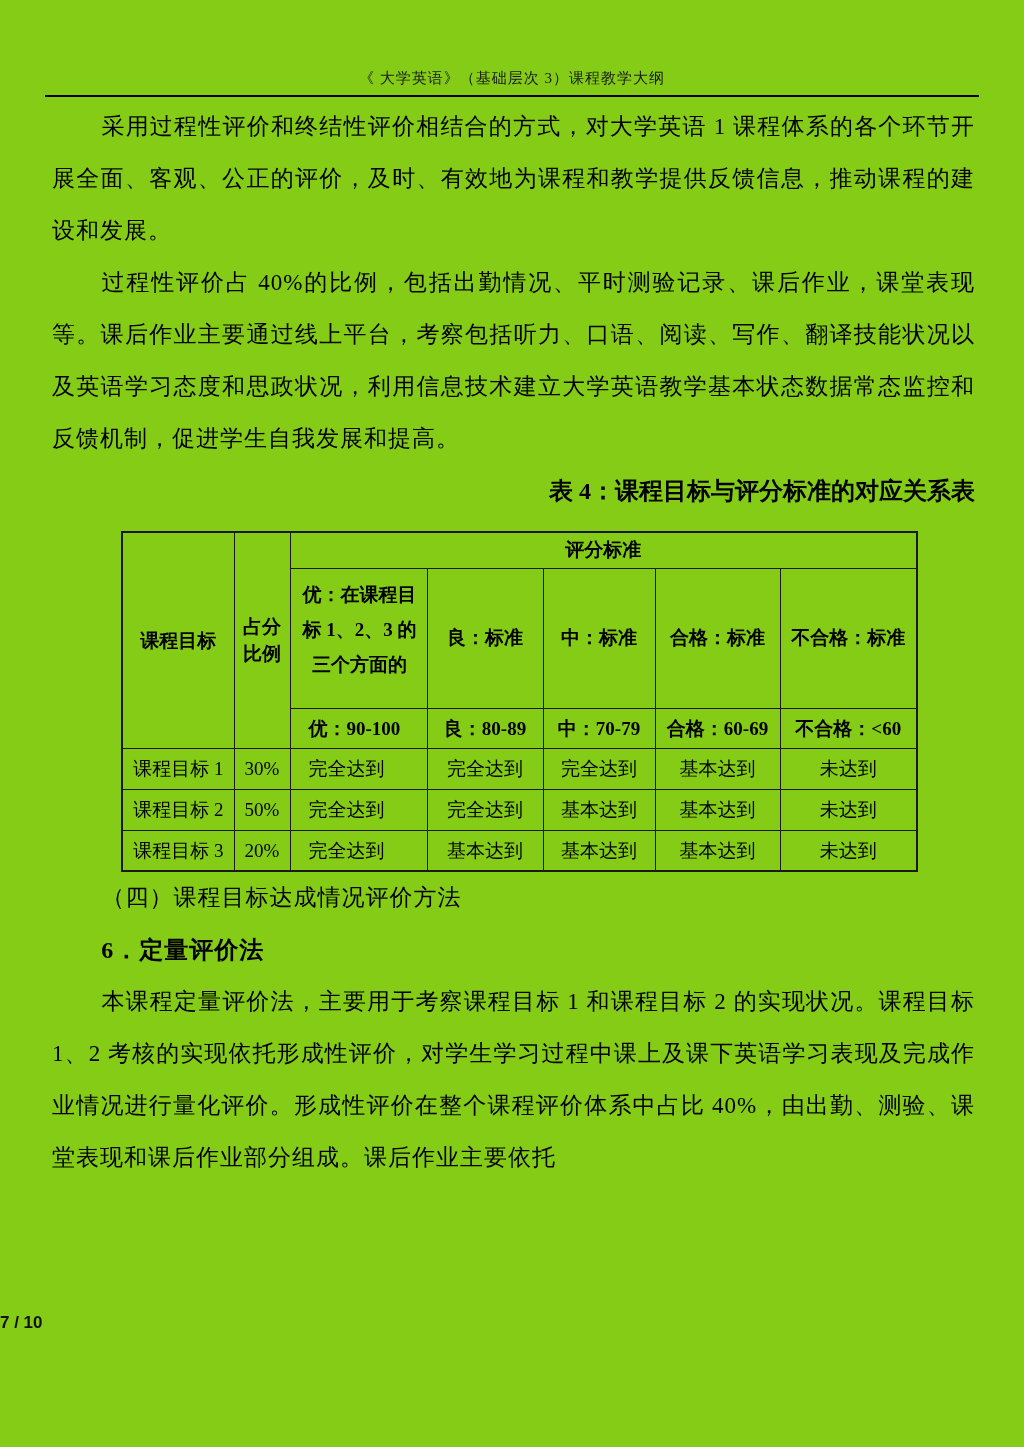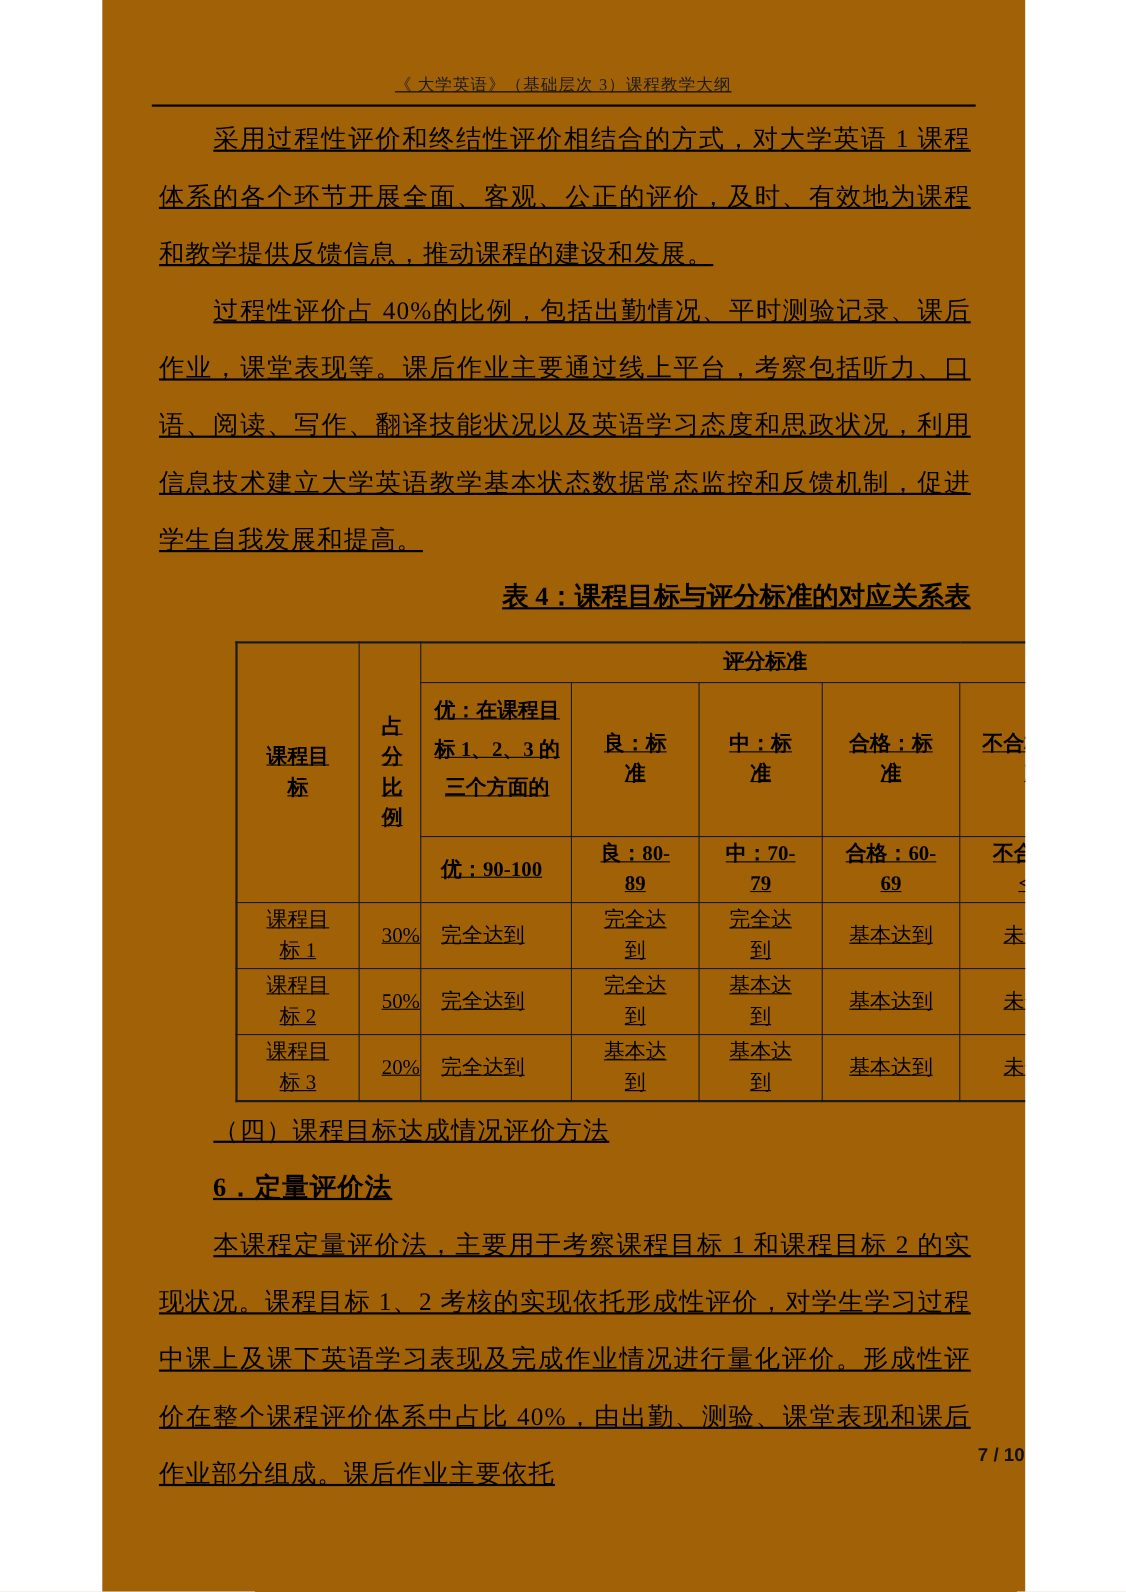--- a/index.html
+++ b/index.html
@@ -1,25 +1,24 @@
 <!DOCTYPE html>
 <html><head>
 <meta charset="utf-8">
 <style>
   html, body { margin: 0; padding: 0; background: #ffffff; }
   .page {
     position: relative;
-    width: 839px;
+    width: 1024px;
     height: 1447px;
     margin: 0 auto;
-    background: #a16207;
+    background: #84cc16;
     color: #000000;
     font-family: "Liberation Serif", "DejaVu Serif", serif;
     overflow: hidden;
-    text-decoration: underline;
   }
   .doc-header {
     margin: 0 45px;
     padding-top: 70px;
     padding-bottom: 9px;
     border-bottom: 2px solid #000;
     text-align: center;
     font-size: 15px;
     line-height: 16px;
     letter-spacing: 1px;
@@ -54,46 +53,45 @@
     margin: 14px 0 0 69px;
     border: 2px solid #1a1a1a;
     letter-spacing: 0;
   }
   table.scoring th, table.scoring td {
     border: 1px solid #1a1a1a;
     font-size: 19px;
     line-height: 1.45;
     text-align: center;
     vertical-align: middle;
-    padding: 2px 20px;
+    padding: 2px 8px;
     font-weight: normal;
     overflow: hidden;
   }
   table.scoring th { font-weight: bold; }
   tr.r1 { height: 36px; }
   tr.r2 { height: 110px; }
   tr.r3 { height: 40px; margin-left: 48px; }
   tr.rdata { height: 41px; }
   .left-cell { text-align: left !important; padding-left: 18px !important; }
   .crit-desc {
     text-align: center;
     padding: 8px 10px 26px 12px !important;
     line-height: 1.85 !important;
   }
   .doc-footer {
     position: absolute;
     left: 0;
     right: 0;
     top: 1313px;
-    text-align: right;
+    text-align: left;
     font-family: "Liberation Sans", "DejaVu Sans", sans-serif;
     font-size: 17px;
     font-weight: bold;
     color: #111;
-    margin-left: 32px;
   }
 </style>
 </head>
 <body>
 
 <div class="page">
 
   <div class="doc-header">
     <span>《 大学英语》（基础层次 3）课程教学大纲</span>
   </div>

